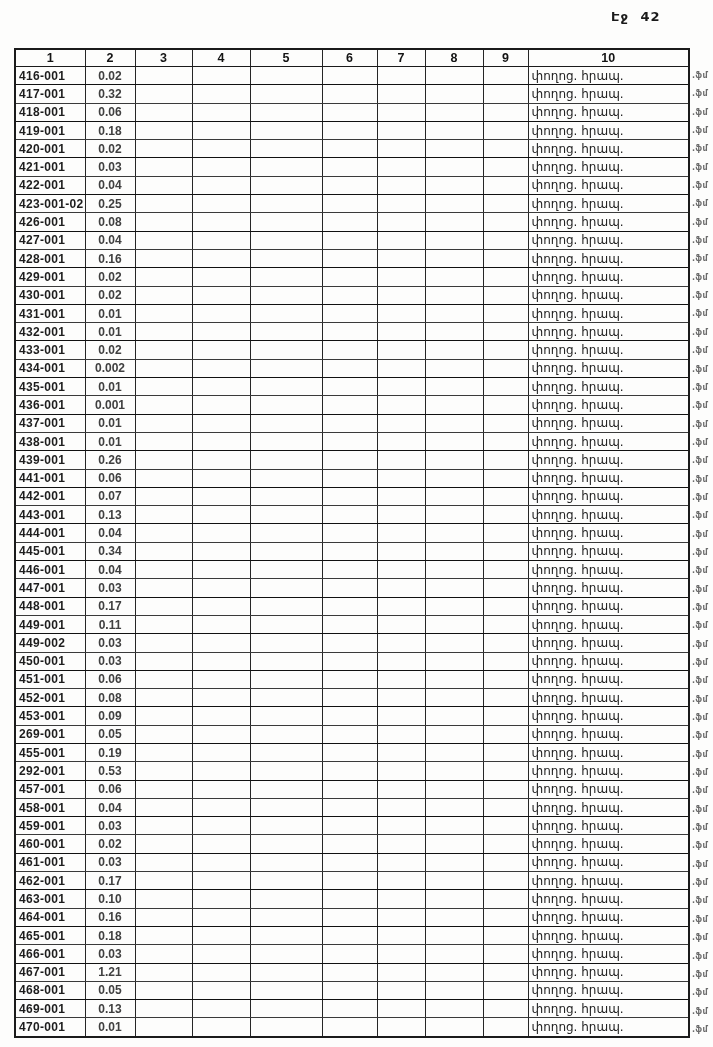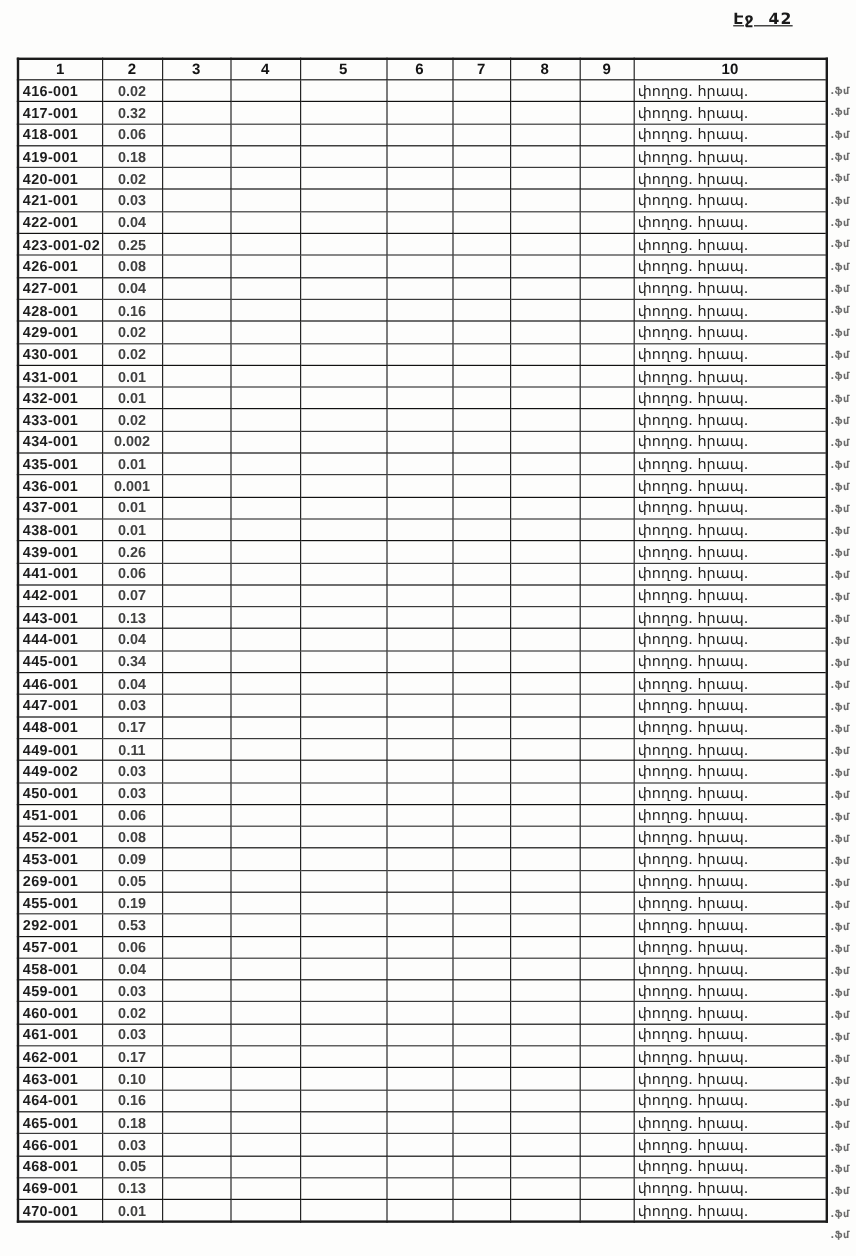--- a/index.html
+++ b/index.html
@@ -18,21 +18,20 @@
   .page-label {
     position: absolute;
     top: 9px;
     left: 611px;
     font-family: "DejaVu Sans", sans-serif;
     font-size: 13px;
     font-weight: bold;
     letter-spacing: 1px;
     word-spacing: 6px;
     color: #1a1a1a;
-    text-decoration: underline;
   }
   table.doc-table {
     position: absolute;
     left: 14px;
     top: 48px;
     width: 674px;
     border-collapse: collapse;
     table-layout: fixed;
     border: 2px solid #1b1b1b;
   }
@@ -713,20 +712,32 @@
         <td></td>
         <td></td>
         <td></td>
         <td></td>
         <td></td>
         <td></td>
         <td></td>
         <td class="note-cell">փողոց. հրապ.</td>
       </tr>
       <tr>
+        <td class="code-cell">467-001</td>
+        <td class="value-cell">1.21</td>
+        <td></td>
+        <td></td>
+        <td></td>
+        <td></td>
+        <td></td>
+        <td></td>
+        <td></td>
+        <td class="note-cell">փողոց. հրապ.</td>
+      </tr>
+      <tr>
         <td class="code-cell">468-001</td>
         <td class="value-cell">0.05</td>
         <td></td>
         <td></td>
         <td></td>
         <td></td>
         <td></td>
         <td></td>
         <td></td>
         <td class="note-cell">փողոց. հրապ.</td>

